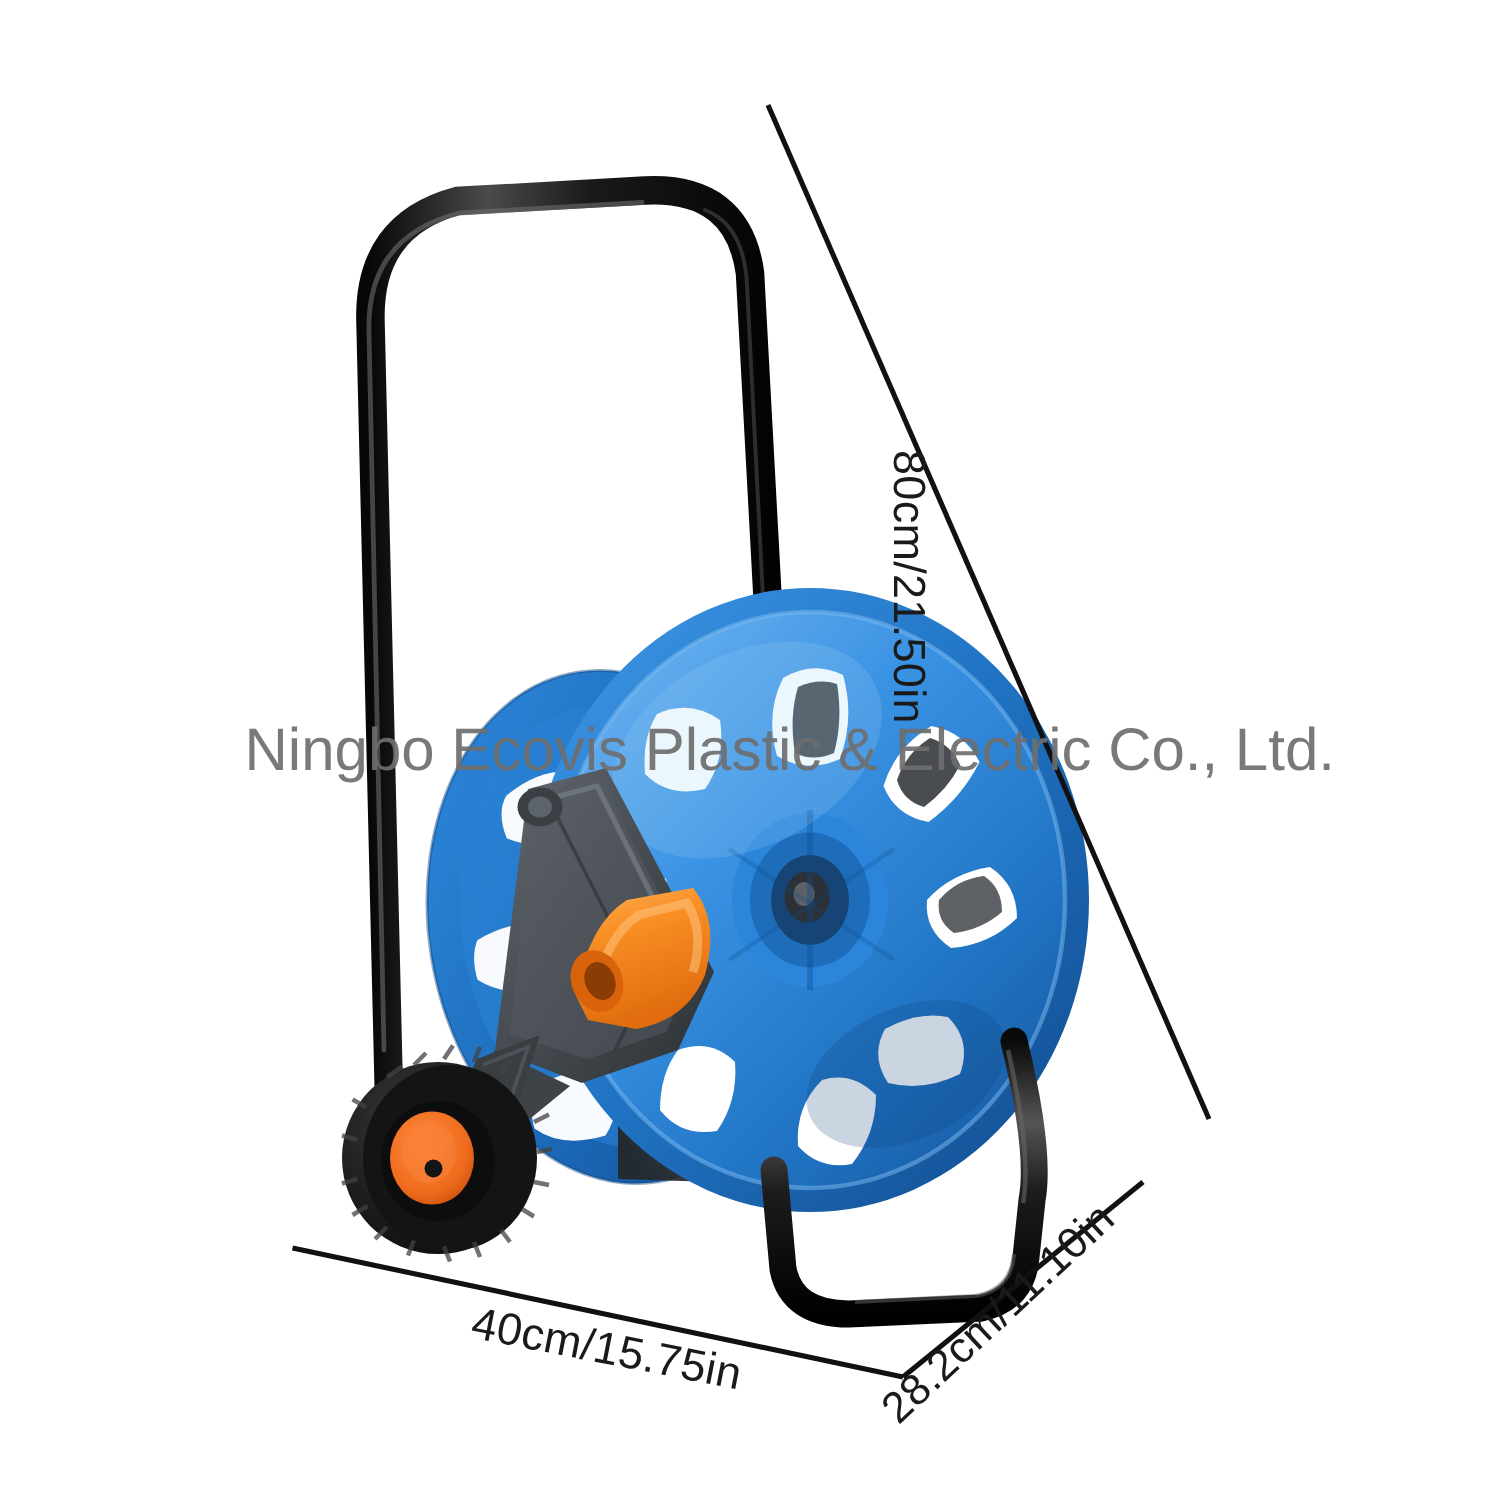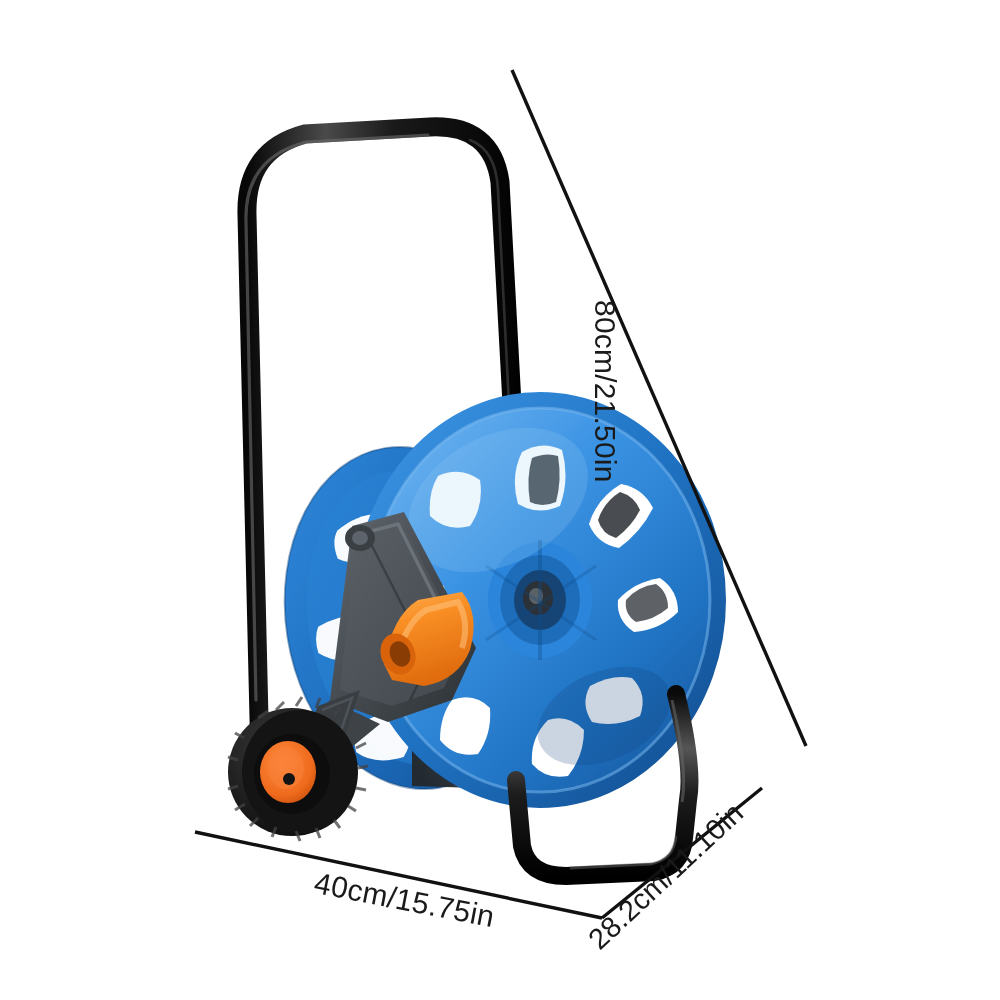--- a/index.html
+++ b/index.html
@@ -257,20 +257,21 @@
       <path d="M676 836 Q674 860 650 864 L570 868" fill="none" stroke="#5e5e5e" stroke-width="2.8" opacity="0.55"></path>
     </g>
 
     <g stroke="#111111" fill="none">
       <line x1="512" y1="70" x2="806" y2="746" stroke-width="3.4"></line>
       <line x1="195" y1="832" x2="602" y2="918" stroke-width="3.4"></line>
       <line x1="602" y1="918" x2="762" y2="788" stroke-width="3.4"></line>
     </g>
   </svg>
 
+  <div id="watermark">Ningbo Ecovis Plastic &amp; Electric Co., Ltd.</div>
 
   <div class="dim-label" id="dim-label-height">80cm/21.50in</div>
 
   <div class="dim-label" id="dim-label-width">40cm/15.75in</div>
 
   <div class="dim-label" id="dim-label-depth">28.2cm/11.10in</div>
 
 </div>
 
 </body></html>

